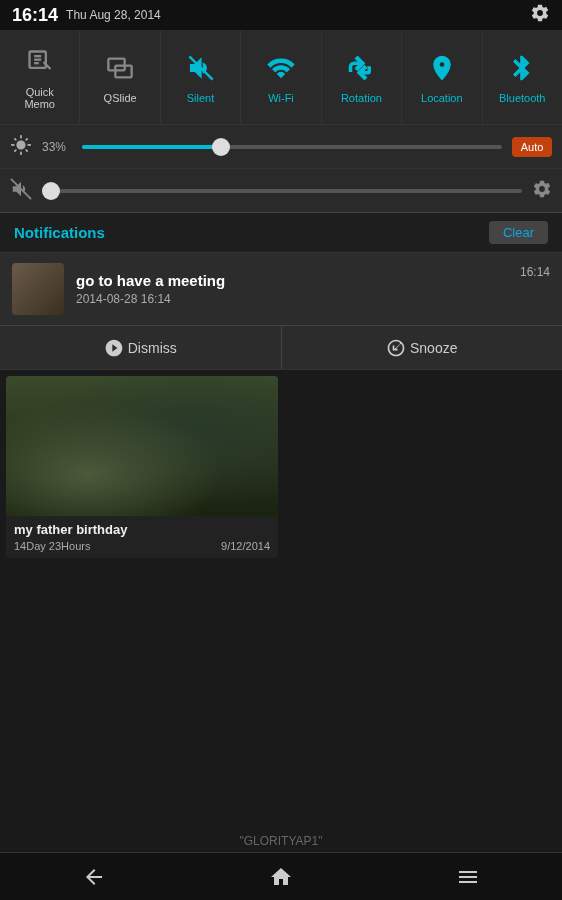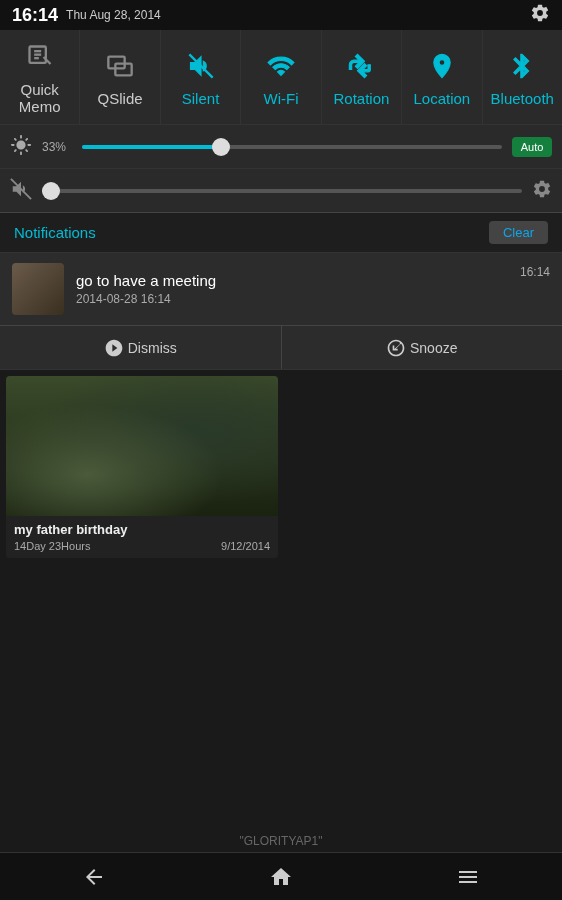--- a/index.html
+++ b/index.html
@@ -57,21 +57,21 @@
       border-right: 1px solid #333;
       gap: 6px;
     }
     .toggle-item:last-child { border-right: none; }
     .toggle-icon {
       width: 36px; height: 36px;
       display: flex; align-items: center; justify-content: center;
     }
     .toggle-icon svg { width: 28px; height: 28px; }
     .toggle-label {
-      font-size: 15px;
+      font-size: 11px;
       color: #ccc;
       text-align: center;
     }
     .toggle-item.active .toggle-label { color: #00bcd4; }
     .toggle-item.active .toggle-icon svg { fill: #00bcd4; stroke: #00bcd4; }
     .toggle-item:not(.active) .toggle-icon svg { fill: #888; stroke: #888; }
 
     
     #brightness-row {
       background: #2a2a2a;
@@ -103,21 +103,21 @@
     .slider-thumb {
       width: 18px; height: 18px;
       background: #ddd;
       border-radius: 50%;
       position: absolute;
       top: 50%;
       transform: translateY(-50%);
       cursor: pointer;
     }
     #auto-btn {
-      background: #15803d;
+      background: #c2410c;
       border: none;
       color: #fff;
       font-size: 11px;
       padding: 4px 8px;
       border-radius: 4px;
       cursor: pointer;
       min-width: 40px;
     }
 
     
@@ -139,21 +139,21 @@
       height: 40px;
       display: flex;
       align-items: center;
       justify-content: space-between;
       padding: 0 14px;
       border-bottom: 1px solid #333;
     }
     #notif-title {
       color: #00bcd4;
       font-size: 15px;
-      font-weight: normal;
+      font-weight: bold;
     }
     #clear-btn {
       background: #444;
       border: none;
       color: #0ea5e9;
       font-size: 13px;
       padding: 4px 14px;
       border-radius: 4px;
       cursor: pointer;
     }
@@ -176,21 +176,21 @@
       overflow: hidden;
       flex-shrink: 0;
     }
     #notif-thumb-img {
       width: 100%; height: 100%;
       background: linear-gradient(135deg, #6a5a4a 0%, #3a3020 100%);
     }
     #notif-content { flex: 1; }
     #notif-title-text {
       font-size: 15px;
-      font-weight: normal;
+      font-weight: bold;
       color: #fff;
     }
     #notif-date-text {
       font-size: 12px;
       color: #aaa;
       margin-top: 3px;
     }
     #notif-time-text {
       font-size: 12px;
       color: #aaa;

